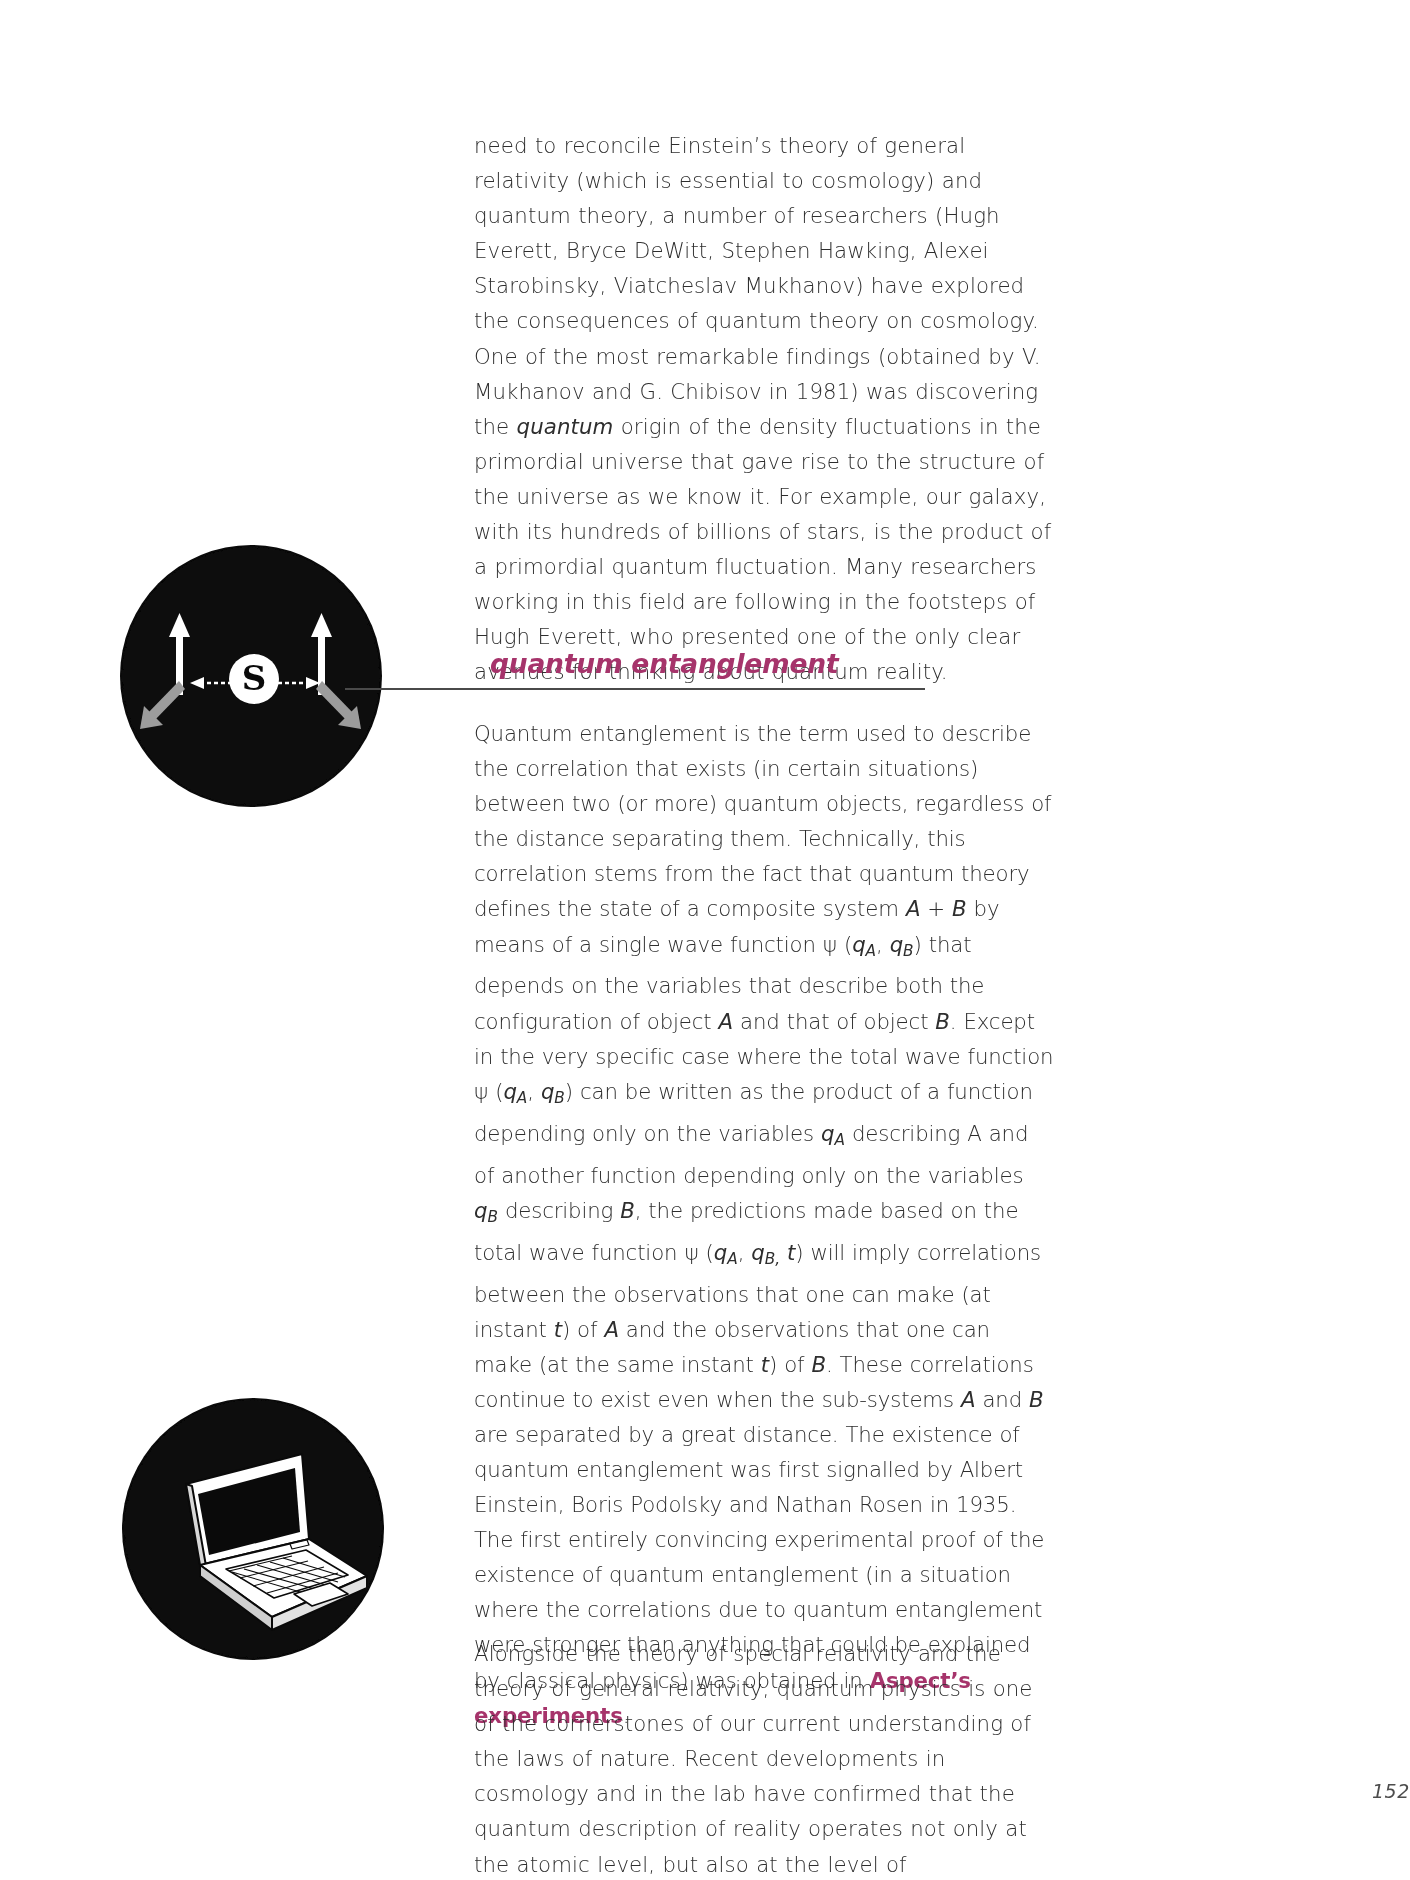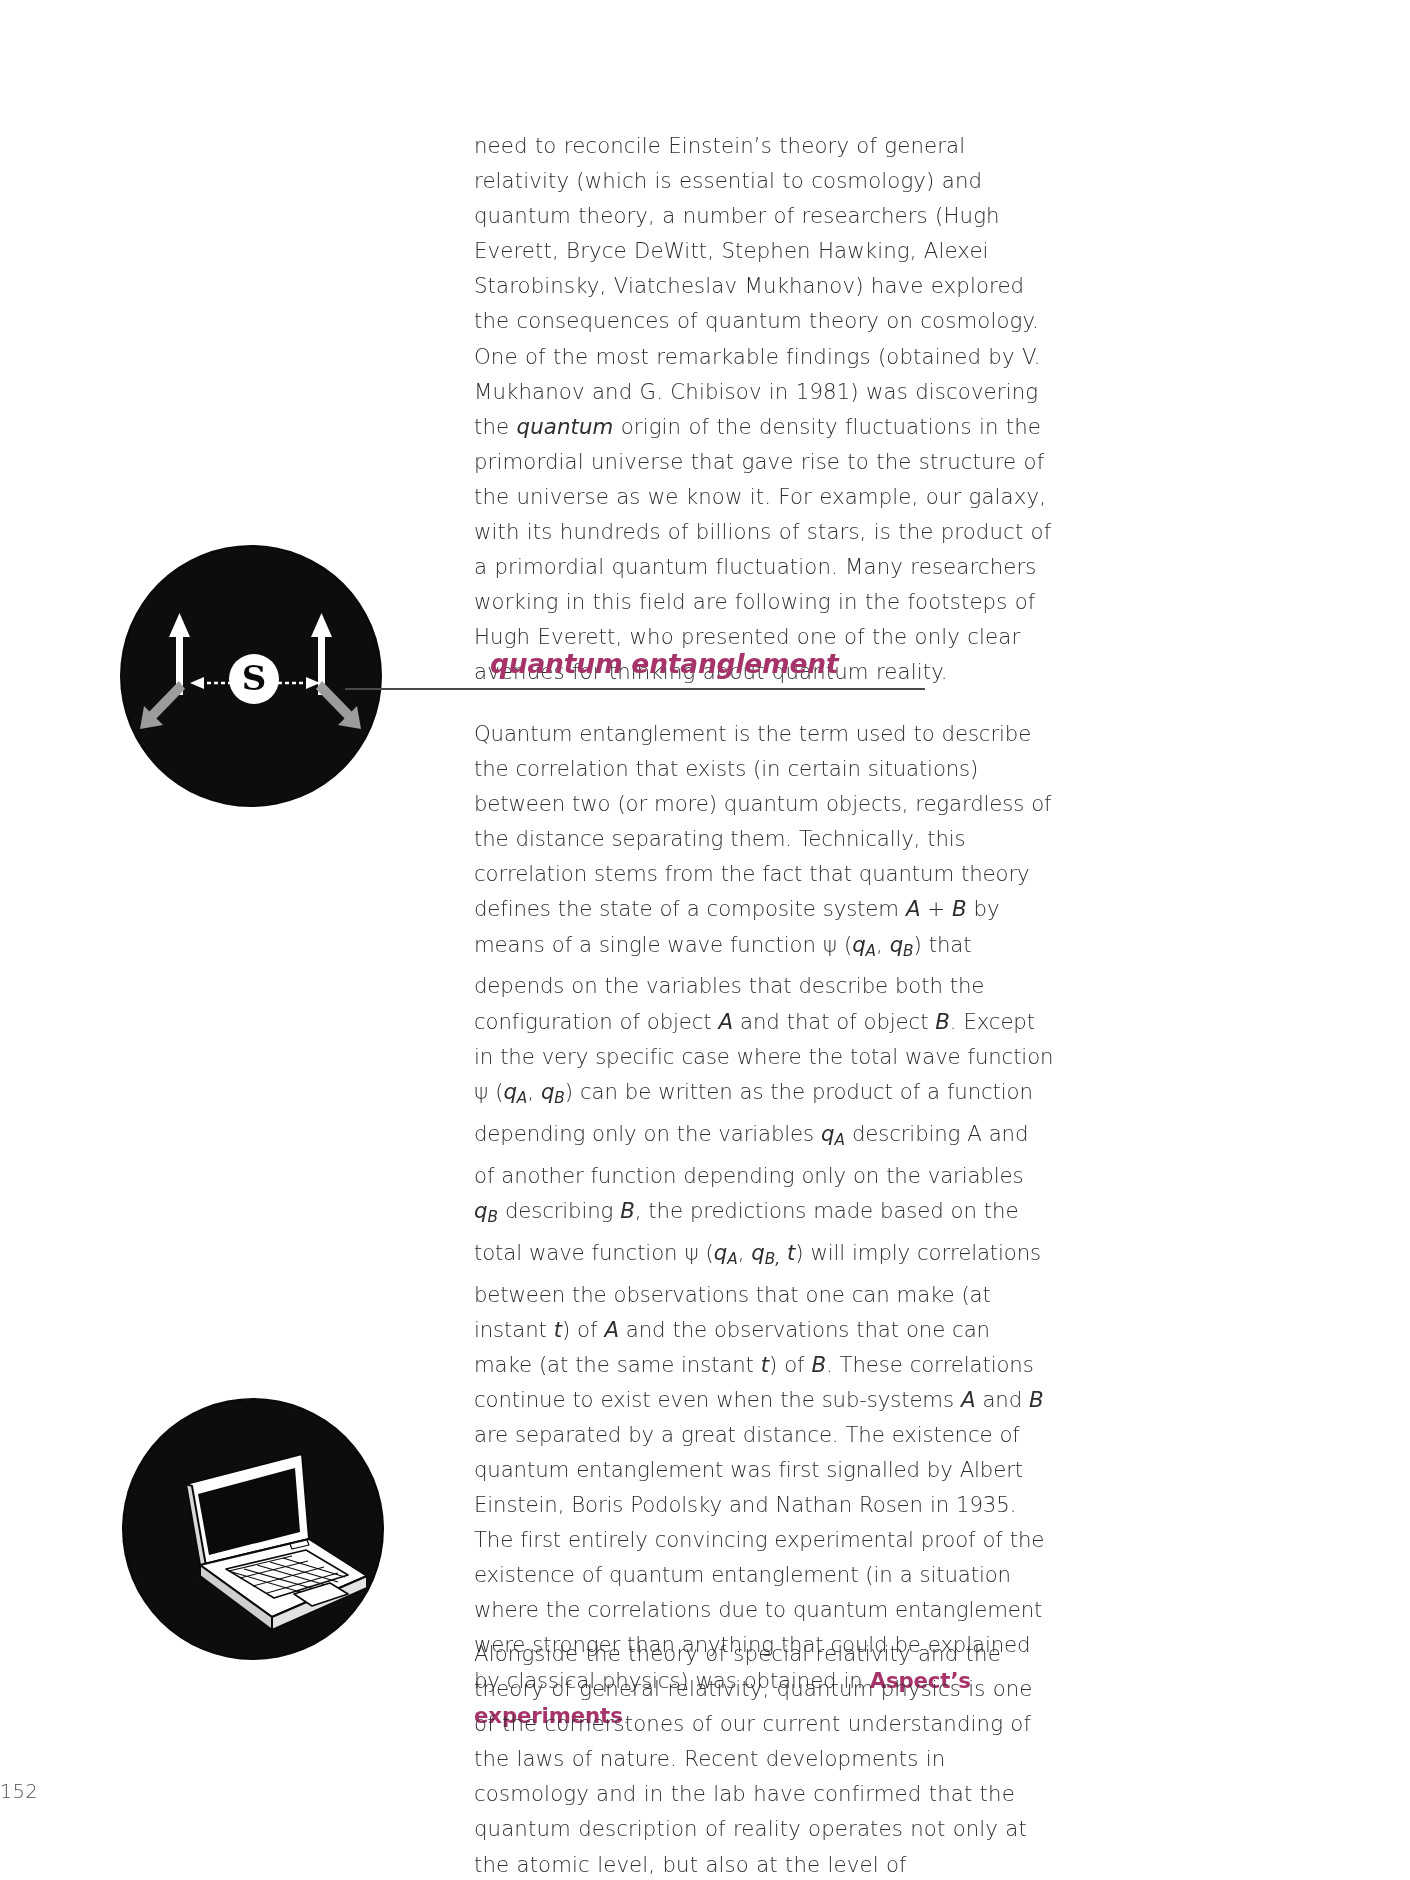--- a/index.html
+++ b/index.html
@@ -107,26 +107,27 @@
     height: 262px;
   }
   .illus svg { display: block; width: 100%; height: 100%; }
 
   
   .folio {
     position: absolute;
     left: 0;
     top: 1780px;
     width: 1410px;
-    text-align: left;
+    text-align: right;
     font-family: "DejaVu Sans", "Liberation Sans", sans-serif;
     font-size: 19px;
     font-weight: 300;
     color: #4d4d4d;
     letter-spacing: 0.6px;
+    font-style: italic;
   }
 </style>
 </head>
 <body>
 
 <div class="page">
 
   <div class="column" style="top:128px;">
     <p class="body-text">
       <span>need to reconcile Einstein’s theory of general relativity (which is essential to cosmology) and quantum theory, a number of researchers (Hugh Everett, Bryce DeWitt, Stephen Hawking, Alexei Starobinsky, Viatcheslav Mukhanov) have explored the consequences of quantum theory on cosmology. One of the most remarkable findings (obtained by V. Mukhanov and G. Chibisov in 1981) was discovering the </span><em>quantum</em><span> origin of the density fluctuations in the primordial universe that gave rise to the structure of the universe as we know it. For example, our galaxy, with its hundreds of billions of stars, is the product of a primordial quantum fluctuation. Many researchers working in this field are following in the footsteps of Hugh Everett, who presented one of the only clear avenues for thinking about quantum reality.</span>

